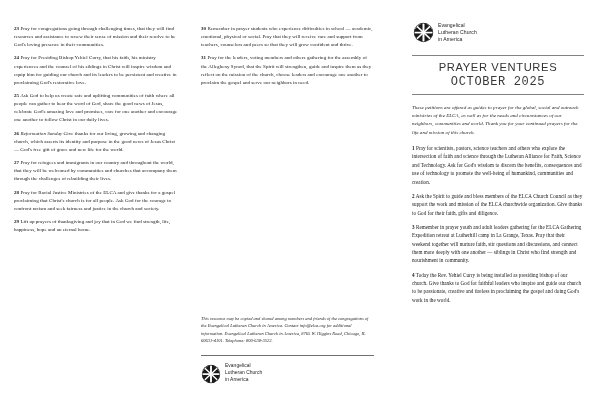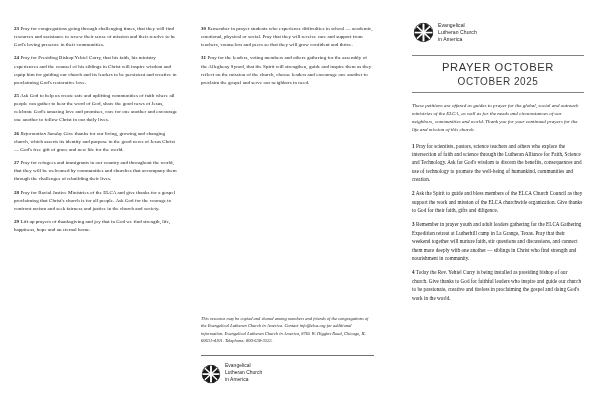--- a/index.html
+++ b/index.html
@@ -98,22 +98,22 @@
   .brochure-title {
     font-family: "Liberation Sans", sans-serif;
     font-size: 11.2px;
     letter-spacing: 0.055em;
     color: #333335;
     line-height: 1.15;
     margin: 0 0 1.5px 0;
     font-weight: normal;
   }
   .brochure-subtitle {
-    font-family: Liberation Sans, sans-serif;
-    font-size: 10px;
+    font-family: Liberation Mono, monospace;
+    font-size: 12px;
     letter-spacing: 0.055em;
     color: #38383a;
     line-height: 1.15;
     margin: 0;
     font-weight: normal;
   }
   .intro {
     font-style: italic;
     font-size: 5.0px;
     line-height: 1.65;
@@ -244,21 +244,21 @@
       </span>
       <span class="logo-words">
         <span>Evangelical</span><br>
         <span>Lutheran Church</span><br>
         <span>in America</span>
       </span>
     </div>
 
     <hr class="rule">
     <div class="title-block">
-      <h1 class="brochure-title">PRAYER OCTOBER</h1>
+      <h1 class="brochure-title">PRAYER VENTURES</h1>
       <div class="brochure-subtitle">OCTOBER 2025</div>
     </div>
     <hr class="rule">
 
     <p class="intro">These petitions are offered as guides to prayer for the global, social and outreach ministries of the ELCA, as well as for the needs and circumstances of our neighbors, communities and world. Thank you for your continued prayers for the life and mission of this church.</p>
 
     <div id="list-three">
         <p class="entry"><span class="num">1</span> <span>Pray for scientists, pastors, science teachers and others who explore the intersection of faith and science through the Lutheran Alliance for Faith, Science and Technology. Ask for God's wisdom to discern the benefits, consequences and use of technology to promote the well-being of humankind, communities and creation.</span></p>
         <p class="entry"><span class="num">2</span> <span>Ask the Spirit to guide and bless members of the ELCA Church Council as they support the work and mission of the ELCA churchwide organization. Give thanks to God for their faith, gifts and diligence.</span></p>
         <p class="entry"><span class="num">3</span> <span>Remember in prayer youth and adult leaders gathering for the ELCA Gathering Expedition retreat at Lutherhill camp in La Grange, Texas. Pray that their weekend together will nurture faith, stir questions and discussions, and connect them more deeply with one another — siblings in Christ who find strength and nourishment in community.</span></p>

